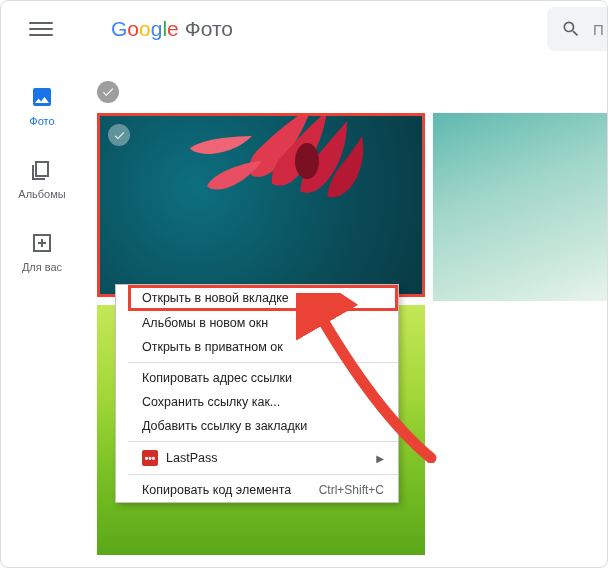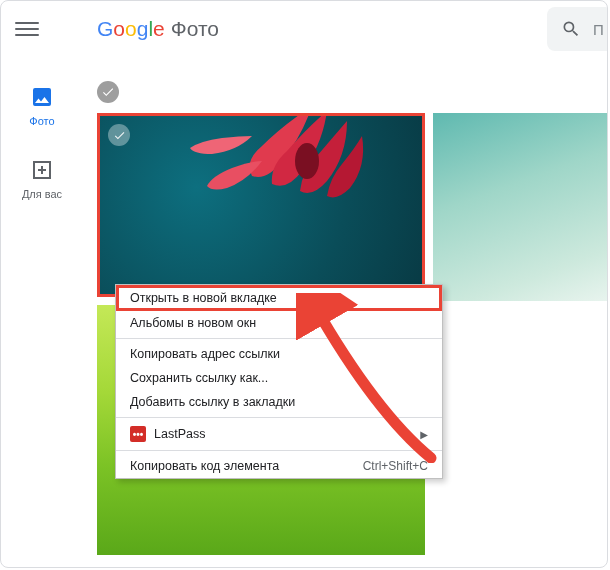--- a/index.html
+++ b/index.html
@@ -18,21 +18,21 @@
     border-radius: 8px;
     width: 608px;
     height: 568px;
     position: relative;
     overflow: hidden;
   }
   .header {
     height: 56px;
     display: flex;
     align-items: center;
-    padding-left: 14px;
+    padding-left: 28px;
     gap: 18px;
   }
   .hamburger {
     width: 24px; height: 24px;
     display: flex; flex-direction: column; justify-content: center; gap: 4px;
     cursor: pointer;
     margin-right: 40px;
   }
   .hamburger span { display:block; height: 2px; background:#5f6368; border-radius:1px; }
   .logo-text { font-size: 21px; font-weight: 400; color: #5f6368; display:flex; align-items:center; gap:2px;}
@@ -94,26 +94,27 @@
     background: linear-gradient(160deg, #5fb9b0 0%, #9fd6c8 40%, #cde9dd 80%, #e8f4ee 100%);
   }
   .thumb3 {
     position:absolute; left:0; top:192px;
     width:328px; height:250px;
     background: linear-gradient(180deg, #c4e857 0%, #a4d838 35%, #7bc225 65%, #5aa819 100%);
   }
 
   .context-menu {
     position:absolute; left:114px; top:283px;
-    width: 328px;
+    width: 284px;
     background:#fff;
     border:1px solid #c0c0c0;
     box-shadow: 3px 3px 6px rgba(0,0,0,.2);
     font-size:12.5px;
     z-index:10;
+    padding-left:12px;
   }
   .menu-item { padding: 5px 14px; display:flex; align-items:center; justify-content:space-between; cursor:default; color:#202124;}
   .menu-item.highlight { outline:3px solid #ea4335; outline-offset:-3px; padding:6px 14px;}
   .menu-sep { height:1px; background:#dadce0; margin:3px 0; }
   .lp-icon { width:16px; height:16px; background:#d32d27; border-radius:2px; display:inline-flex; align-items:center; justify-content:center; margin-right:8px;}
   .lp-icon span { color:#fff; font-size:10px; font-weight:bold;}
   .menu-item-left { display:flex; align-items:center; }
   .menu-expand { color:#5f6368; font-size:10px; }
   .shortcut { color:#5f6368; font-size:12px;text-align:right; }
 
@@ -150,20 +151,28 @@
   </div>
 
   <div class="sidebar">
     <div class="side-item active">
       <div class="side-icon">
         <svg viewBox="0 0 24 24">
             <path d="M21 19V5a2 2 0 00-2-2H5a2 2 0 00-2 2v14a2 2 0 002 2h14a2 2 0 002-2zM8.5 13.5l2.5 3 3.5-4.5 4.5 6H5l3.5-4.5z"></path>
           </svg>
       </div>
       <span class="side-label">Фото</span>
+    </div>
+    <div class="side-item">
+      <div class="side-icon">
+        <svg viewBox="0 0 24 24">
+            <path fill="none" stroke="#5f6368" stroke-width="2" d="M6 4h12v14H6z M3 7v14h12"></path>
+          </svg>
+      </div>
+      <span class="side-label">Альбомы</span>
     </div>
     <div class="side-item">
       <div class="side-icon">
         <svg viewBox="0 0 24 24">
             <path fill="none" stroke="#5f6368" stroke-width="2" d="M4 4h16v16H4z M12 8v8 M8 12h8"></path>
           </svg>
       </div>
       <span class="side-label">Для вас</span>
     </div>
   </div>
@@ -198,20 +207,23 @@
     </div>
   </div>
 
   <div class="context-menu">
     <div class="menu-item highlight">
       <span>Открыть в новой вкладке</span>
     </div>
     <div class="menu-item">
       <span>Альбомы в новом окн</span>
     </div>
+    <div class="menu-item">
+      <span>Открыть в приватном ок</span>
+    </div>
     <div class="menu-sep"></div>
     <div class="menu-item">
       <span>Копировать адрес ссылки</span>
     </div>
     <div class="menu-item">
       <span>Сохранить ссылку как...</span>
     </div>
     <div class="menu-item">
       <span>Добавить ссылку в закладки</span>
     </div>

